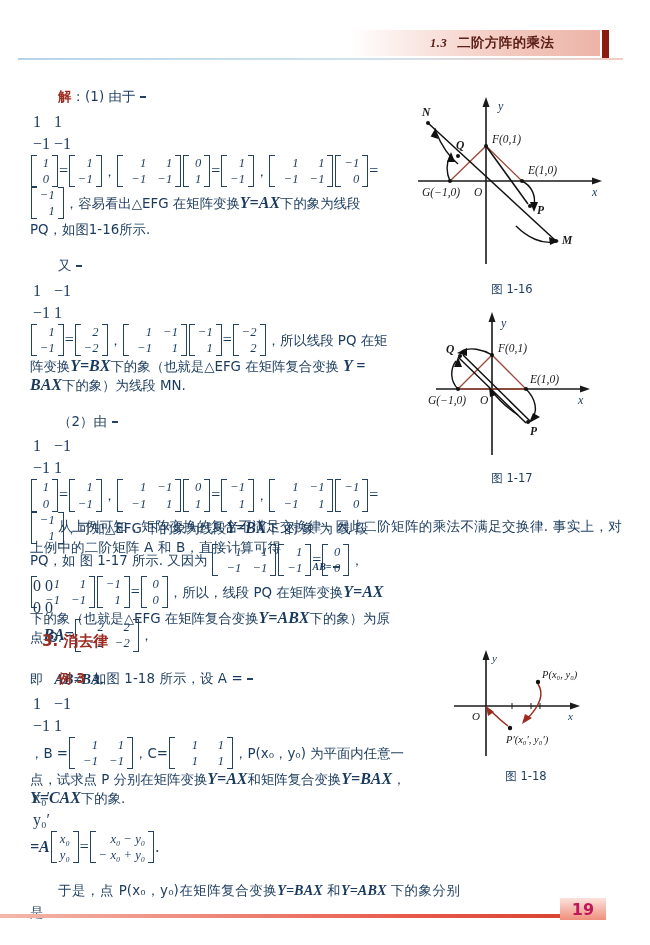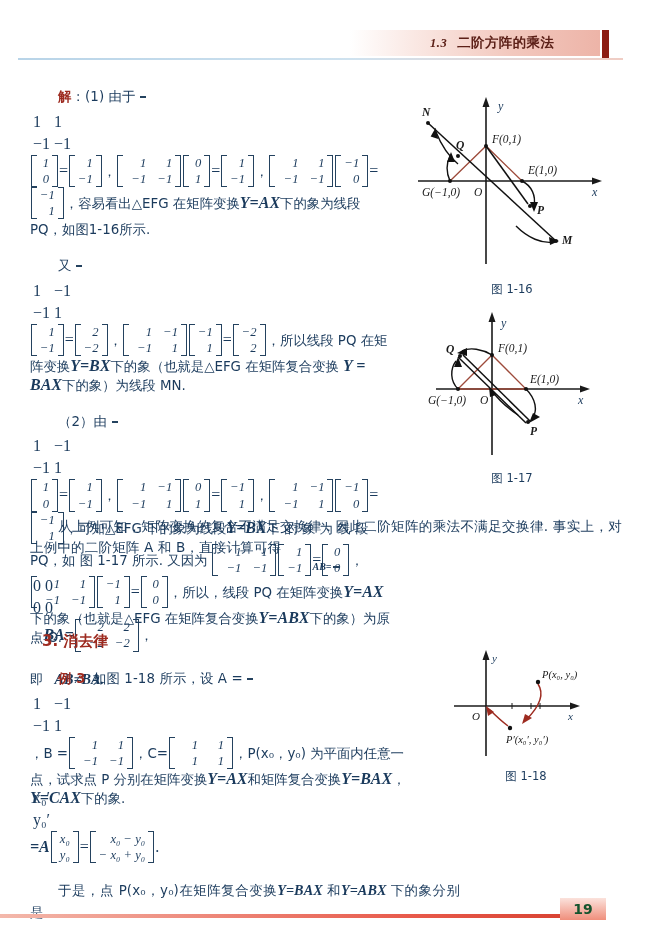--- a/index.html
+++ b/index.html
@@ -102,21 +102,21 @@
     background:linear-gradient(to right,#f3b8ab 0%,#e8594a 70%,#d6402f 100%);
   }
   .foot-box{
     position:absolute;left:560px;top:0px;width:46px;height:22px;
     background:linear-gradient(to bottom,#fbe2dc,#f08f7c);
   }
   .foot-num{
     position:absolute;left:560px;top:0px;width:46px;height:22px;
     display:flex;align-items:center;justify-content:center;
     font-family:"DejaVu Sans","Liberation Sans",sans-serif;
-    font-weight:bold;font-size:14px;color:#14532d;
+    font-weight:bold;font-size:16px;color:#be185d;
   }
 </style>
 </head>
 <body>
 
 <div class="page">
 
   <div class="header-band">
     <div class="header-grad"></div>
     <div class="header-title">

